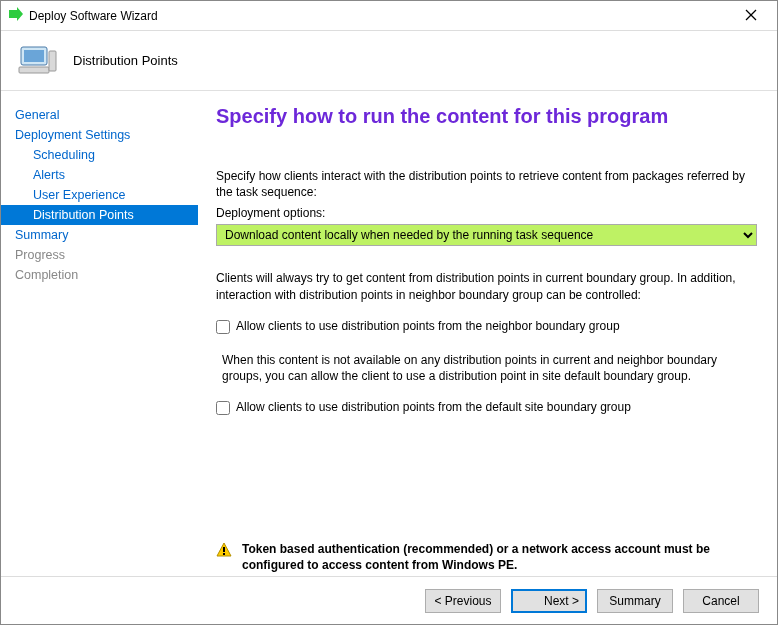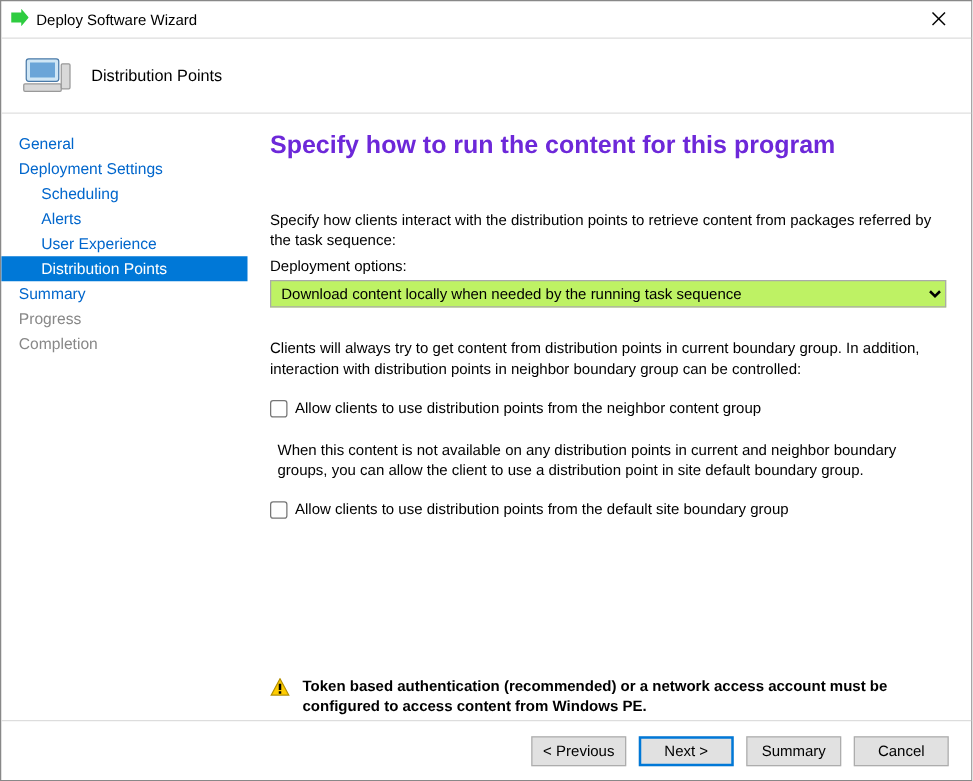--- a/index.html
+++ b/index.html
@@ -57,21 +57,21 @@
   .warn-row { display: flex; gap: 10px; margin-top: auto; padding-bottom: 6px; align-items:flex-start; height:34px; overflow:hidden;font-weight:bold;}
   .warn-icon { flex: none; width:16px; height:16px; }
   .footer {
     height: 48px; border-top: 1px solid #ddd; display: flex; justify-content: flex-end;
     align-items: center; gap: 10px; padding: 0 18px;
   }
   .footer button {
     width: 76px; height: 24px; font-family: inherit; font-size: 12px;
     background: #e1e1e1; border: 1px solid #adadad; cursor: default;
   }
-  .footer button.primary { border: 2px solid #0078d7; background: #e1e1e1; }
+  .footer button.primary { border: 2px solid #0078d7; background: #e1e1e1; text-align: right; }
 </style>
 </head>
 <body>
 
 <div class="window">
 
   <div class="titlebar">
     <span class="arrow">
       <svg width="16" height="16">
           <polygon points="2,4 10,4 10,1 16,8 10,15 10,12 2,12" fill="#2ecc40"></polygon>
@@ -118,21 +118,21 @@
       <p class="label">Deployment options:</p>
       <div class="select-row">
         <select>
           <option>Download content locally when needed by the running task sequence</option>
         </select>
       </div>
 
       <p class="para">Clients will always try to get content from distribution points in current boundary group. In addition, interaction with distribution points in neighbor boundary group can be controlled:</p>
       <label class="chk-row">
         <input type="checkbox" style="">
-        <span>Allow clients to use distribution points from the neighbor content group</span>
+        <span>Allow clients to use distribution points from the neighbor boundary group</span>
       </label>
 
       <p class="para" style="padding-left:6px">When this content is not available on any distribution points in current and neighbor boundary groups, you can allow the client to use a distribution point in site default boundary group.</p>
       <label class="chk-row">
         <input type="checkbox" style="">
         <span>Allow clients to use distribution points from the default site boundary group</span>
       </label>
 
       <div class="warn-row">
         <span class="warn-icon">

